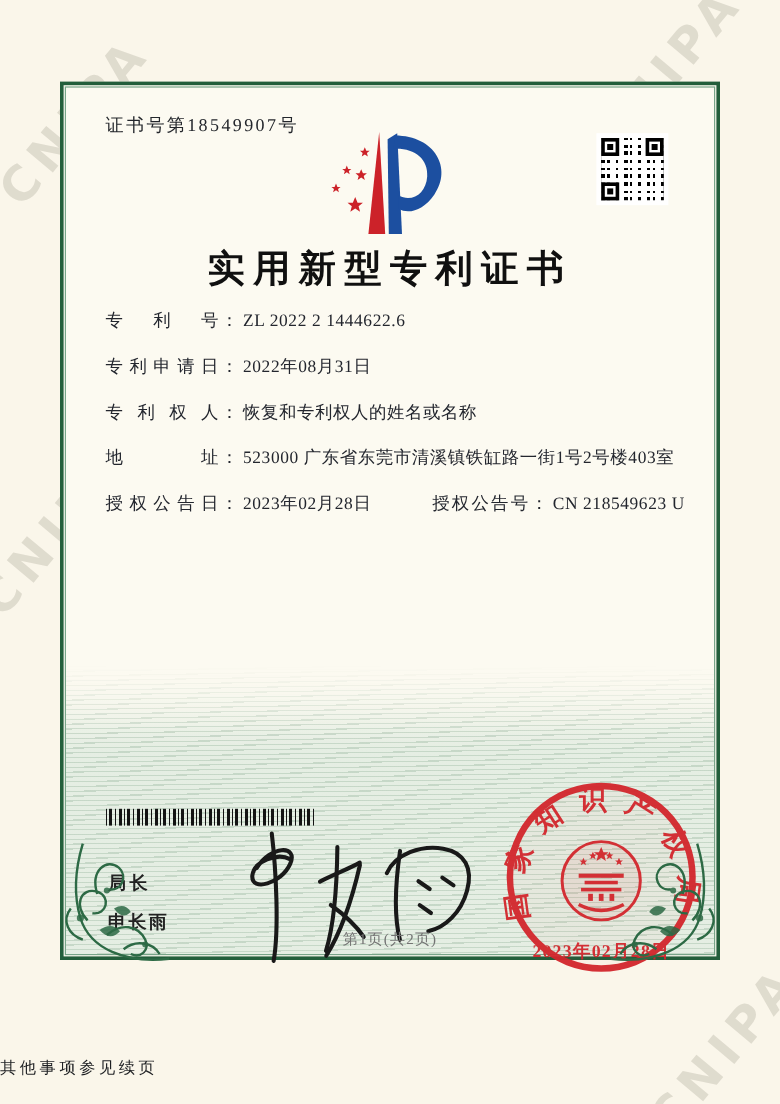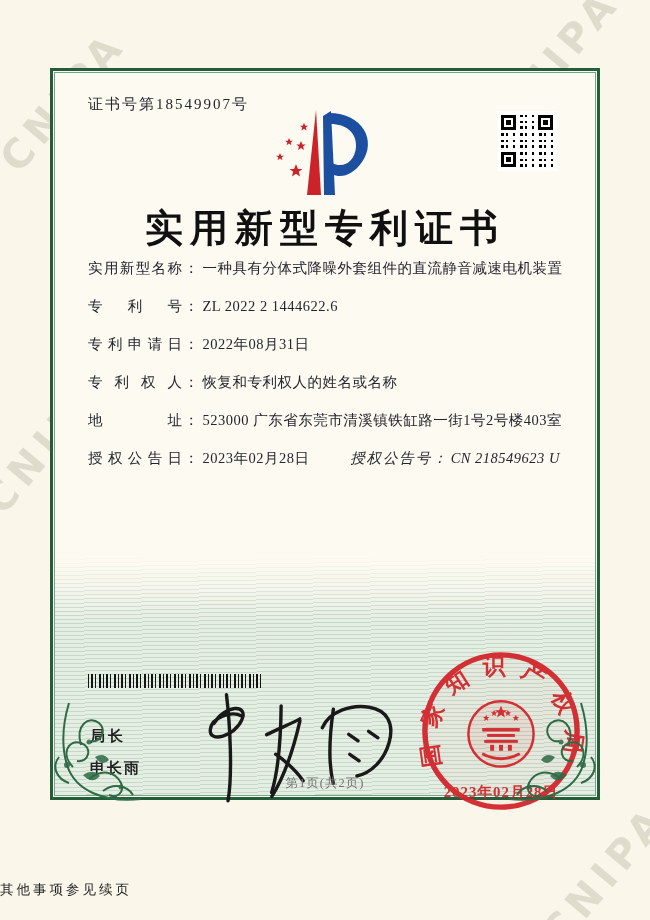--- a/index.html
+++ b/index.html
@@ -45,32 +45,32 @@
     background:
       repeating-linear-gradient(90deg,#000 0 3px,#fff 3px 5px,#000 5px 7px,#fff 7px 12px,#000 12px 14px,#fff 14px 19px),
       repeating-linear-gradient(0deg,#000 0 3px,#fff 3px 6px,#000 6px 8px,#fff 8px 12px,#000 12px 15px,#fff 15px 19px);
     background-blend-mode:screen;
   }
   .qr .f{position:absolute;width:9px;height:9px;border:3px solid #000;background:#fff;}
   .qr .f::after{content:"";position:absolute;left:2px;top:2px;width:5px;height:5px;background:#000;}
   .qr .tl{left:4px;top:4px;} .qr .tr{right:4px;top:4px;} .qr .bl{left:4px;bottom:4px;}
   .title{
     position:absolute;left:0;right:0;top:132px;text-align:center;
-    font-size:38px;font-weight:bold;letter-spacing:7px;color:#101010;
+    font-size:31px;font-weight:bold;letter-spacing:7px;color:#101010;
   }
   
   .fields{position:absolute;left:35px;right:30px;top:186px;font-size:14.5px;color:#23262e;}
   .frow{margin-bottom:15px;line-height:23px;white-space:nowrap;}
   .flabel{
     display:inline-block;width:94px;text-align:justify;text-align-last:justify;
     vertical-align:top;letter-spacing:0;
   }
   .fcolon{display:inline-block;margin:0 4px 0 2px;}
   .fvalue{letter-spacing:.5px;}
-  .pair2{display:inline-block;margin-left:37px;font-style:italic;}
+  .pair2{display:inline-block;margin-left:47px;}
   
   .paras{
     position:absolute;left:35px;right:33px;top:458px;
     font-size:13px;line-height:1.8;letter-spacing:1.2px;color:#1d1f22;
     text-align:justify;
   }
   .paras p{margin:0;text-indent:2em;}
   
   .barcode{
     position:absolute;left:35px;top:603px;width:176px;height:14px;
@@ -130,23 +130,20 @@
   <div class="qr">
     <div class="noise"></div>
     <div class="f tl"></div>
     <div class="f tr"></div>
     <div class="f bl"></div>
   </div>
 
   <div class="title">实用新型专利证书</div>
 
   <div class="fields">
-    <div class="frow">
-      <span class="flabel">实用新型名称</span><span class="fcolon">：</span><span class="fvalue">一种具有分体式降噪外套组件的直流静音减速电机装置</span>
-    </div>
     <div class="frow">
       <span class="flabel">专利号</span><span class="fcolon">：</span><span class="fvalue">ZL 2022 2 1444622.6</span>
     </div>
     <div class="frow">
       <span class="flabel">专利申请日</span><span class="fcolon">：</span><span class="fvalue">2022年08月31日</span>
     </div>
     <div class="frow">
       <span class="flabel">专利权人</span><span class="fcolon">：</span><span class="fvalue">恢复和专利权人的姓名或名称</span>
     </div>
     <div class="frow">

